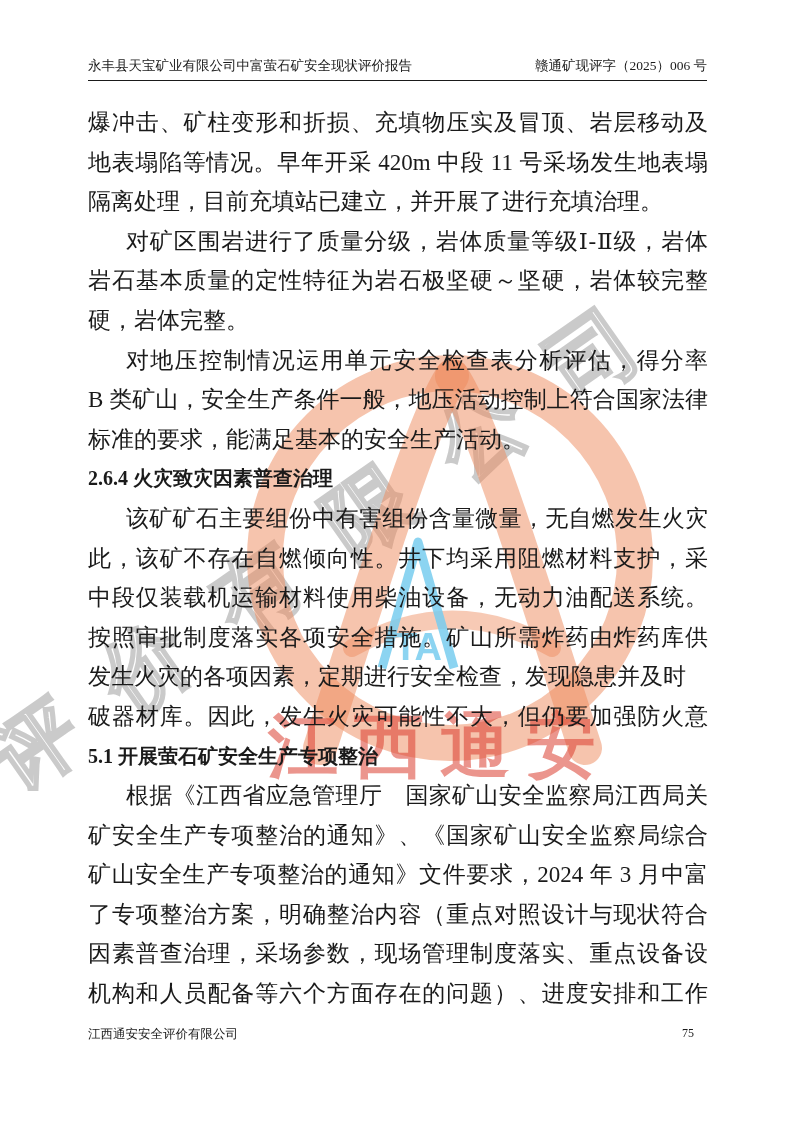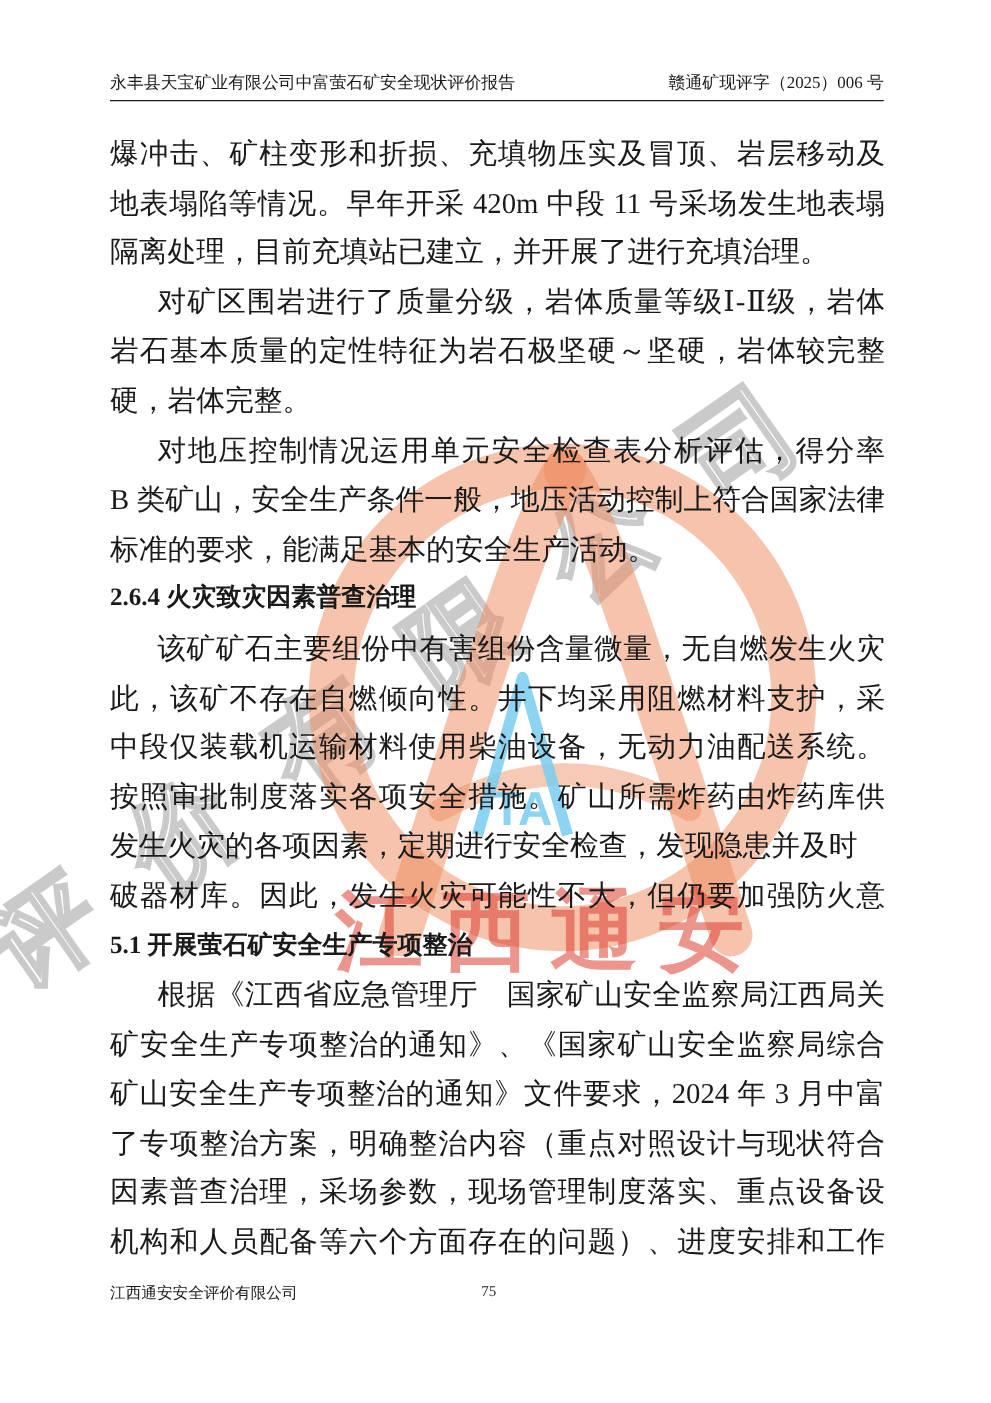--- a/index.html
+++ b/index.html
@@ -48,21 +48,21 @@
     overflow:hidden;white-space:normal;
   }
   .row.just{text-align:justify;text-align-last:justify;}
   .row.ind{text-indent:38px;}
   .row.heading{font-weight:bold;font-size:20px;}
 
   
   .footer{position:absolute;left:88px;top:1026px;width:620px;height:20px;
     font-size:12.5px;z-index:10;}
   .footer .f-company{position:absolute;left:0;top:0;}
-  .footer .f-page{position:absolute;left:0;right:14px;top:0;text-align:center;font-size:12px;}
+  .footer .f-page{position:absolute;left:0;right:14px;top:0;text-align:right;font-size:12px;}
 </style>
 </head>
 <body>
 
 <div class="page">
 
   <div class="wm wm-diagonal">江西通安安全评价有限公司</div>
 
   <svg class="wm wm-svg" viewBox="0 0 793 1122" xmlns="http://www.w3.org/2000/svg">
     <g>

